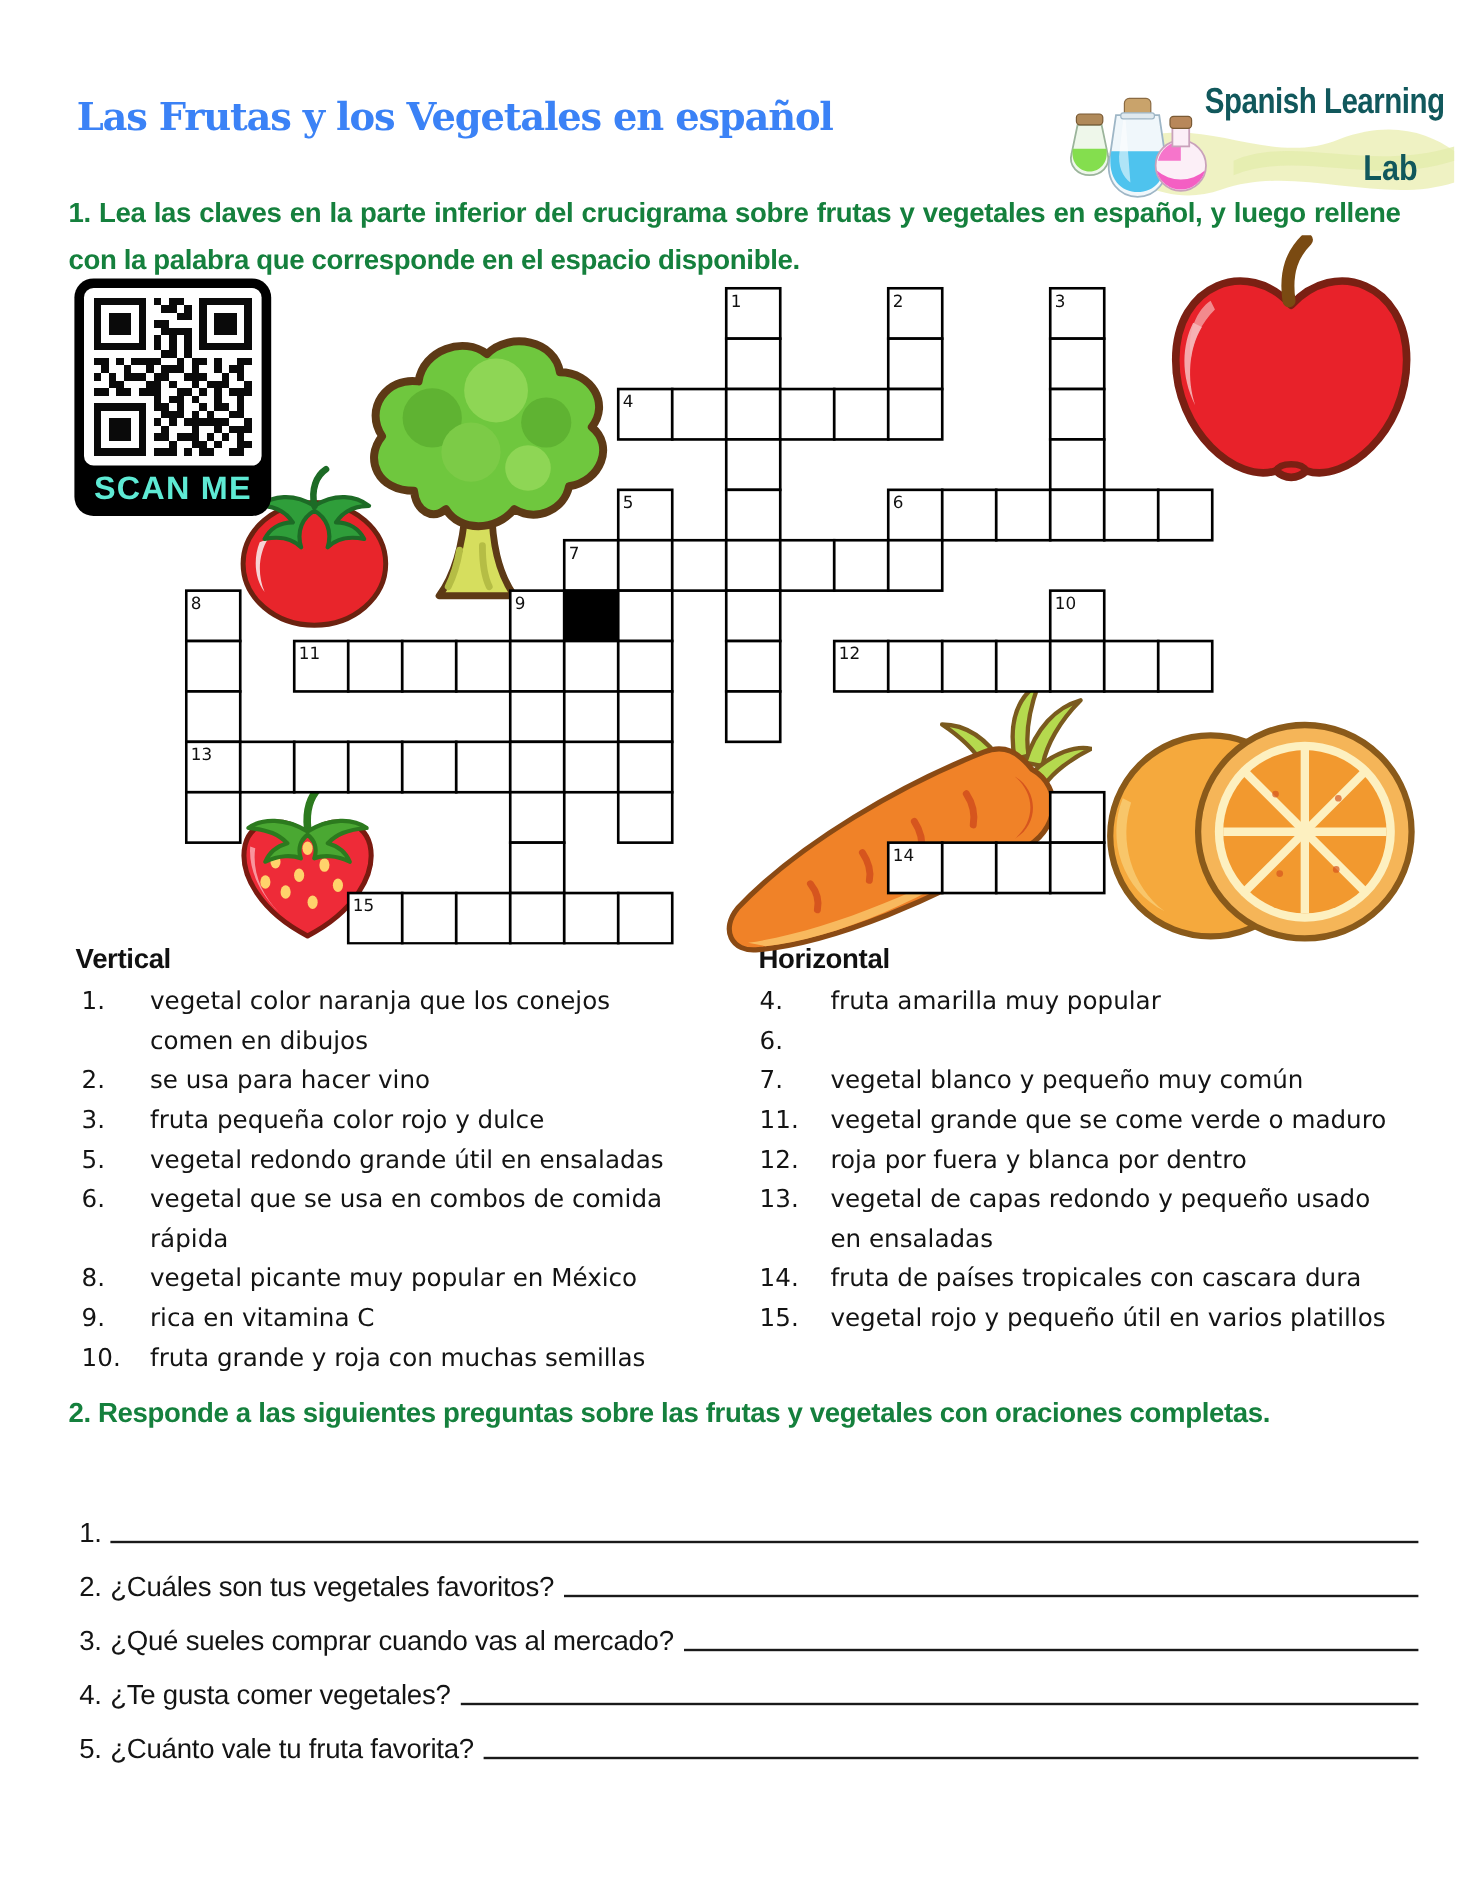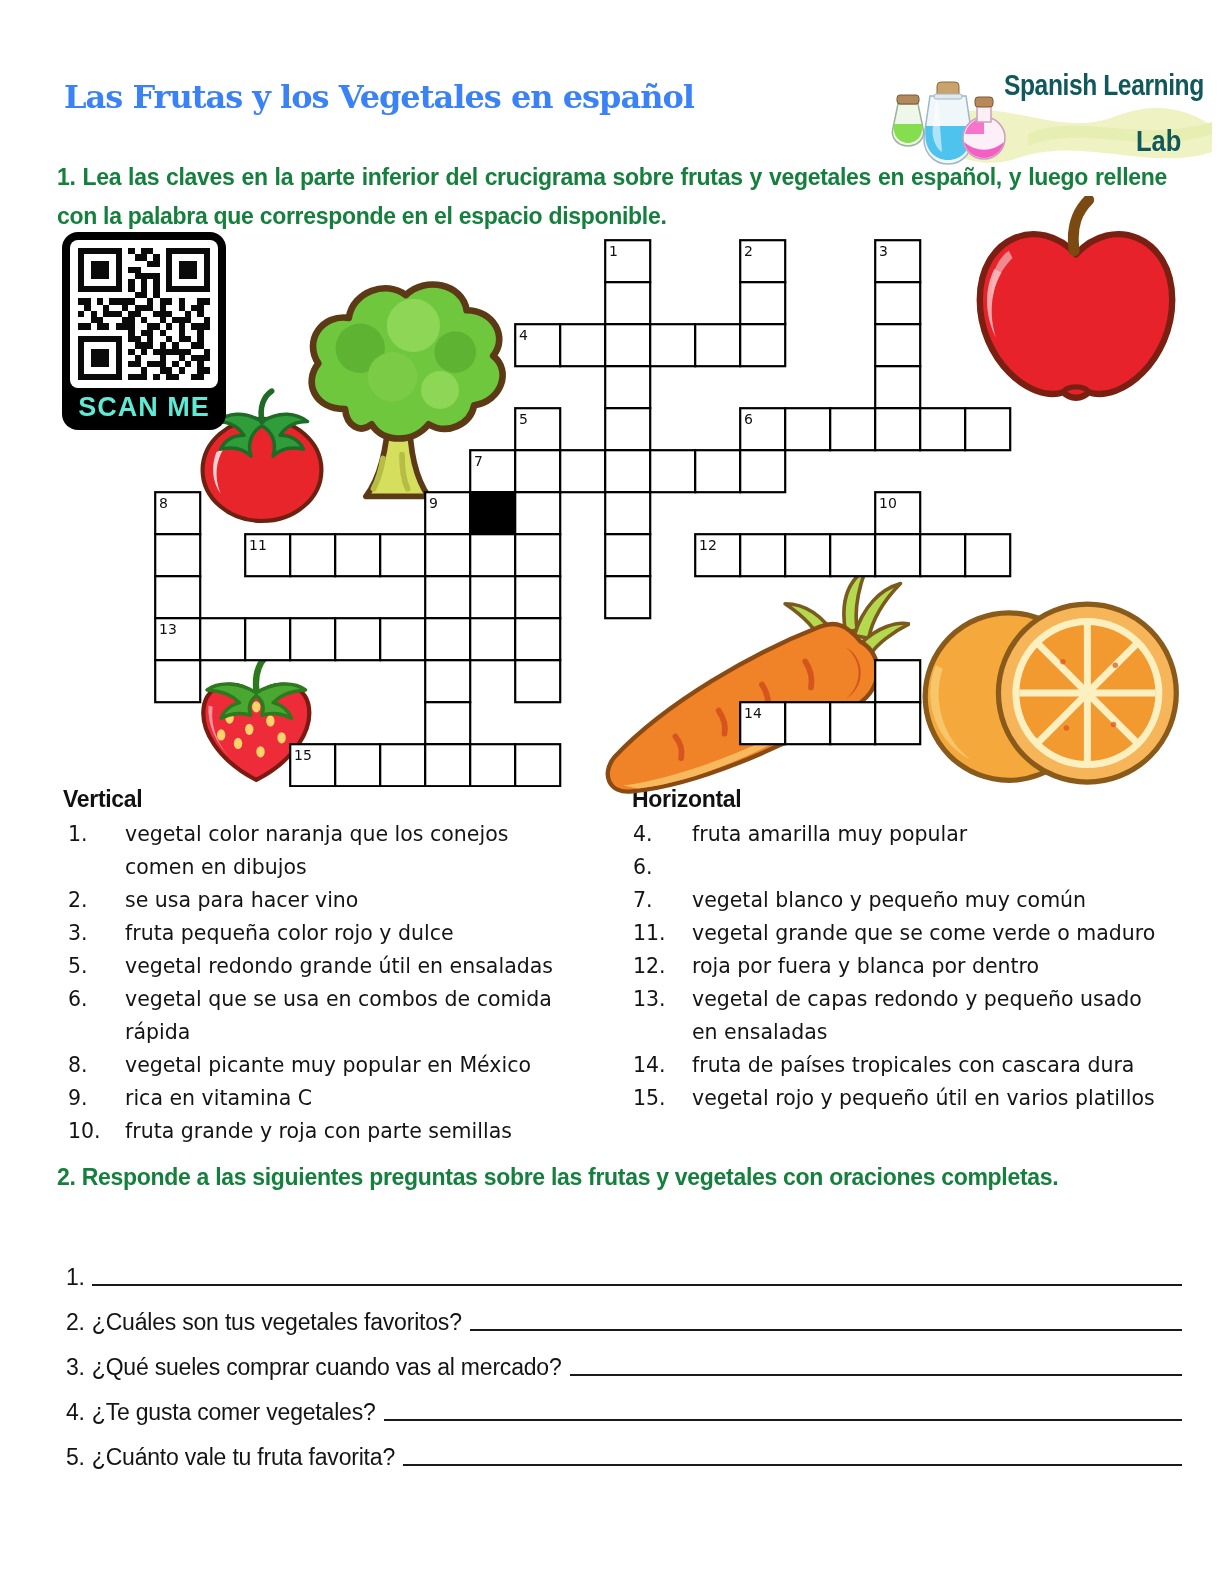--- a/index.html
+++ b/index.html
@@ -542,21 +542,21 @@
       <div class="clue-item">
         <span class="clue-num">8.</span>
         <span class="clue-text">vegetal picante muy popular en México</span>
       </div>
       <div class="clue-item">
         <span class="clue-num">9.</span>
         <span class="clue-text">rica en vitamina C</span>
       </div>
       <div class="clue-item">
         <span class="clue-num">10.</span>
-        <span class="clue-text">fruta grande y roja con parte semillas</span>
+        <span class="clue-text">fruta grande y roja con muchas semillas</span>
       </div>
     </div>
   <div id="horizontal-list" class="clue-list">
       <div class="clue-item">
         <span class="clue-num">4.</span>
         <span class="clue-text">fruta amarilla muy popular</span>
       </div>
       <div class="clue-item">
         <span class="clue-num">6.</span>
       </div>

